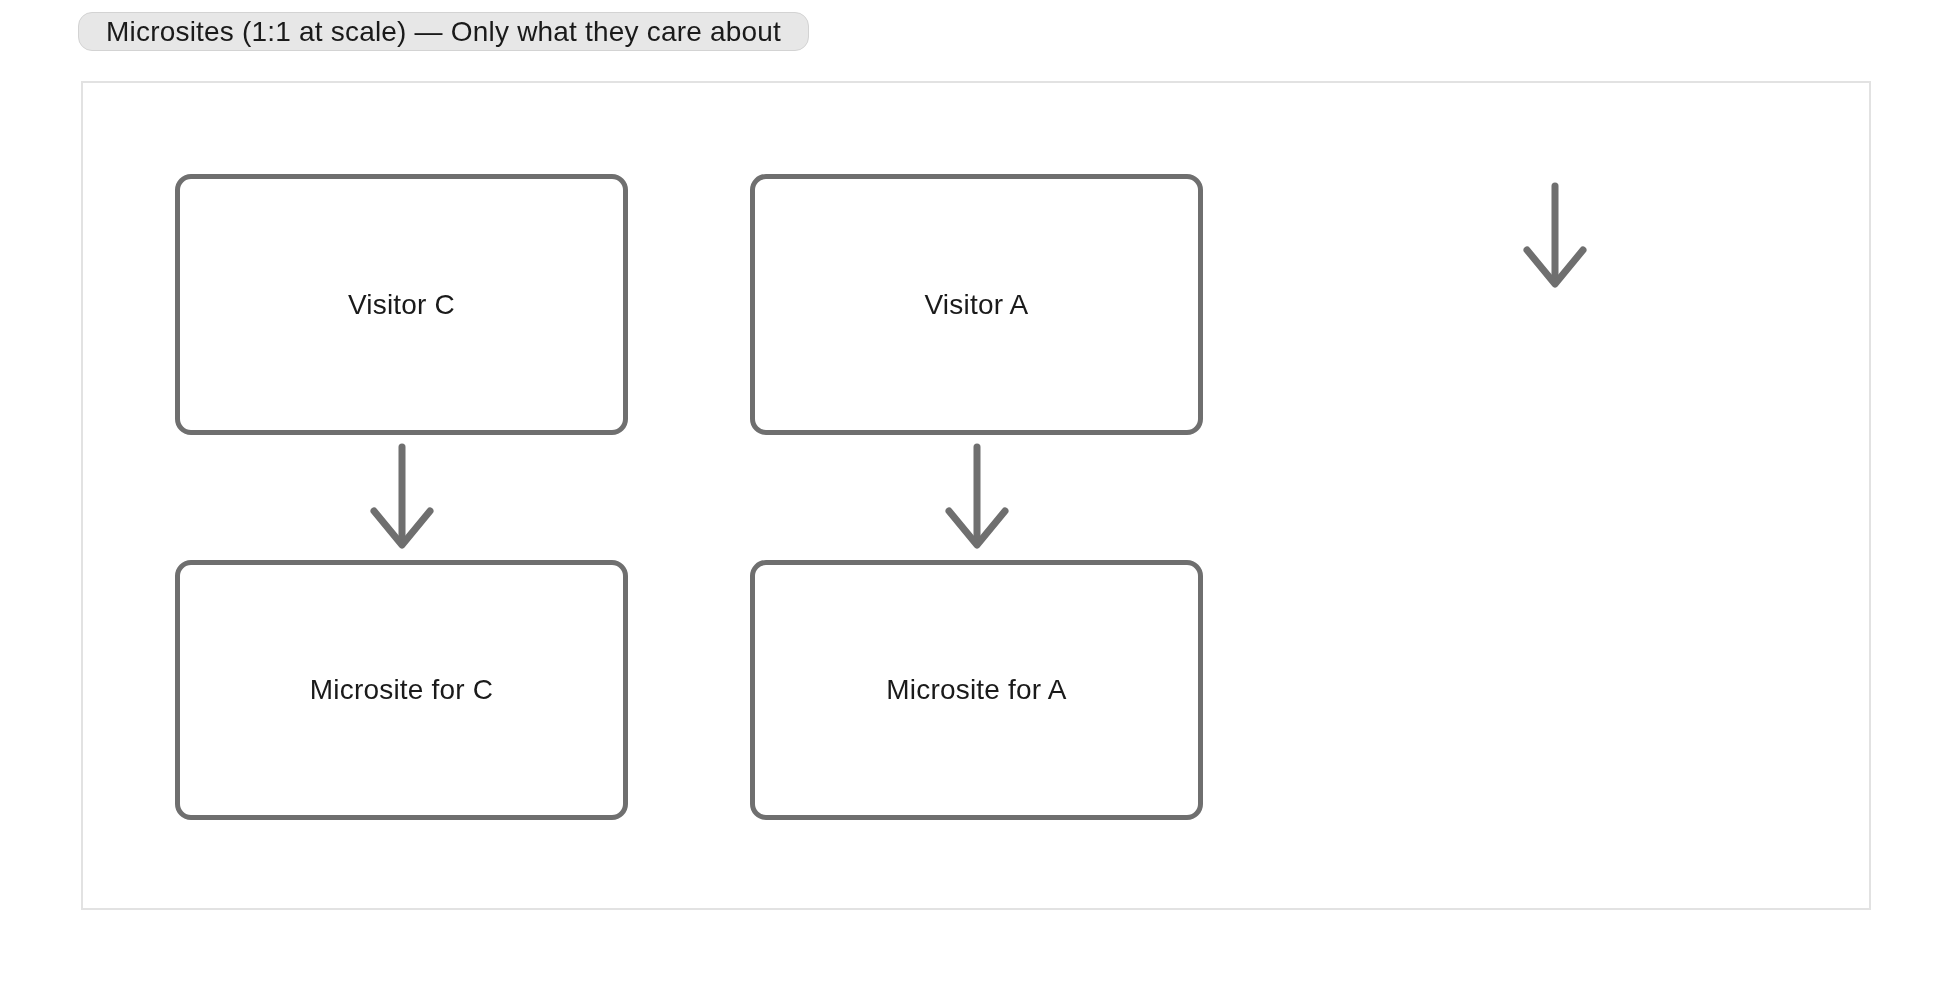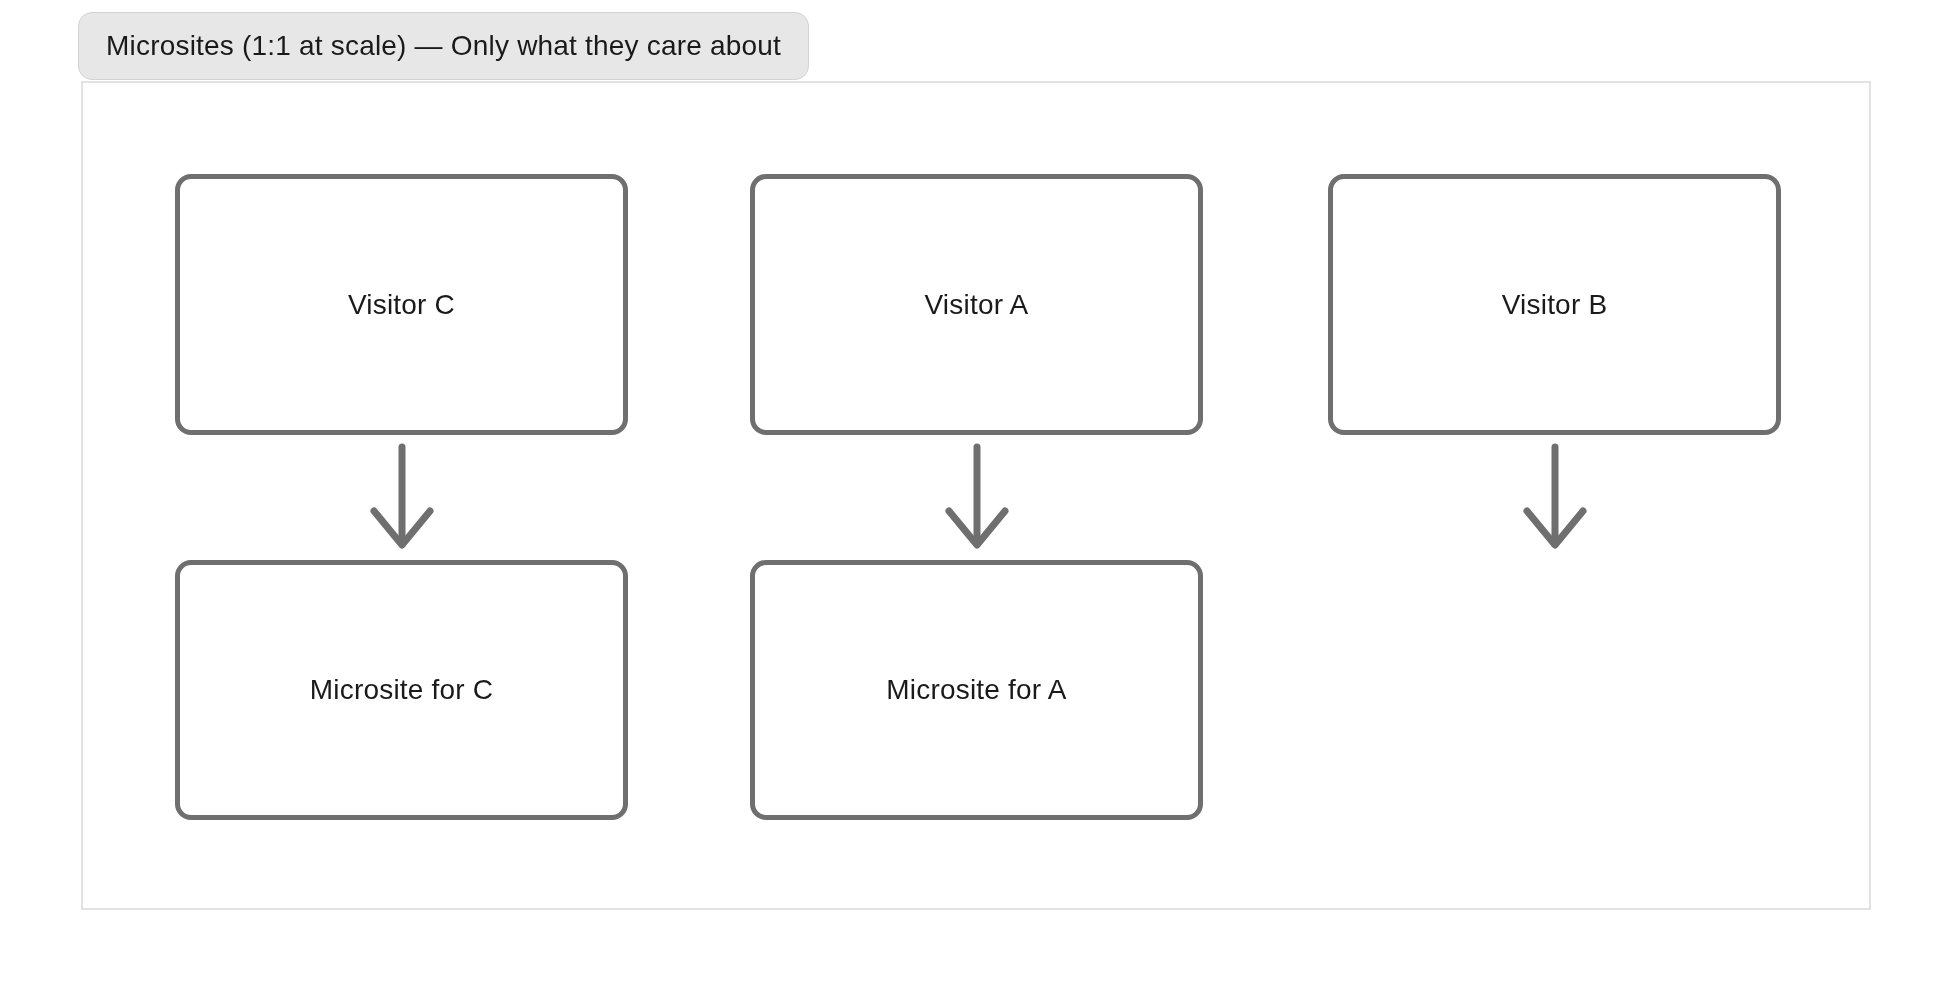--- a/index.html
+++ b/index.html
@@ -15,21 +15,21 @@
   html, body {
     width: 1952px; height: 992px;
     background: var(--page-bg);
     font-family: "Liberation Sans", "DejaVu Sans", sans-serif;
     overflow: hidden;
     position: relative;
   }
   .figure-title-badge {
     position: absolute;
     left: 78px; top: 12px;
-    height: 68px;
+    height: 39px;
     display: inline-flex;
     align-items: center;
     padding: 0 27px;
     background: var(--label-bg);
     border: 1.5px solid var(--label-border);
     border-radius: 14px;
     font-size: 28px;
     letter-spacing: 0.2px;
     color: var(--text);
     white-space: nowrap;
@@ -109,23 +109,20 @@
         <line x1="36" y1="12" x2="36" y2="108" stroke="currentColor" stroke-width="7" stroke-linecap="round"></line>
         <polyline points="8,76 36,110 64,76" stroke="currentColor" stroke-width="7" fill="none" stroke-linecap="round" stroke-linejoin="round"></polyline>
       </svg>
     </div>
     <div class="node target-node">
       <span class="node-label">Microsite for A</span>
     </div>
   </div>
 
   <div class="flow-column col-2">
-    <div class="node source-node">
-      <span class="node-label">Visitor B</span>
-    </div>
     <div class="arrow-wrap">
       <svg width="72" height="125" viewBox="0 0 72 125" fill="none">
         <line x1="36" y1="12" x2="36" y2="108" stroke="currentColor" stroke-width="7" stroke-linecap="round"></line>
         <polyline points="8,76 36,110 64,76" stroke="currentColor" stroke-width="7" fill="none" stroke-linecap="round" stroke-linejoin="round"></polyline>
       </svg>
     </div>
   </div>
 
 </div>
 

